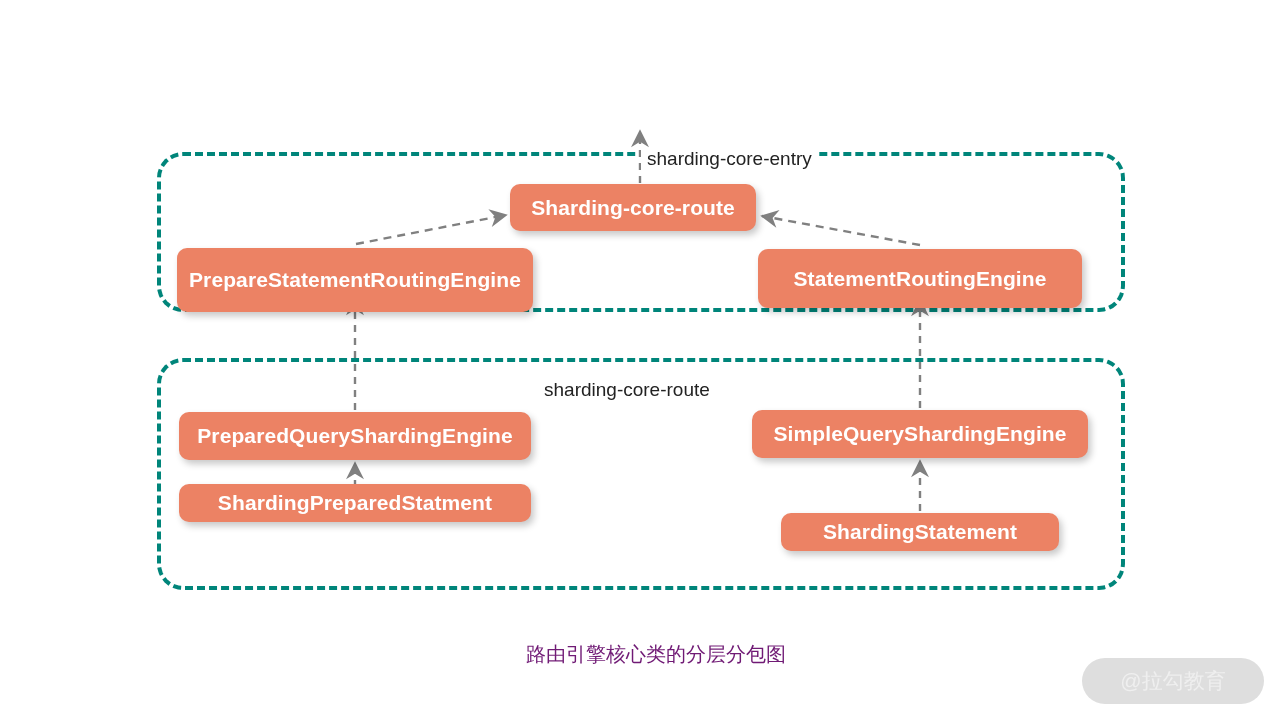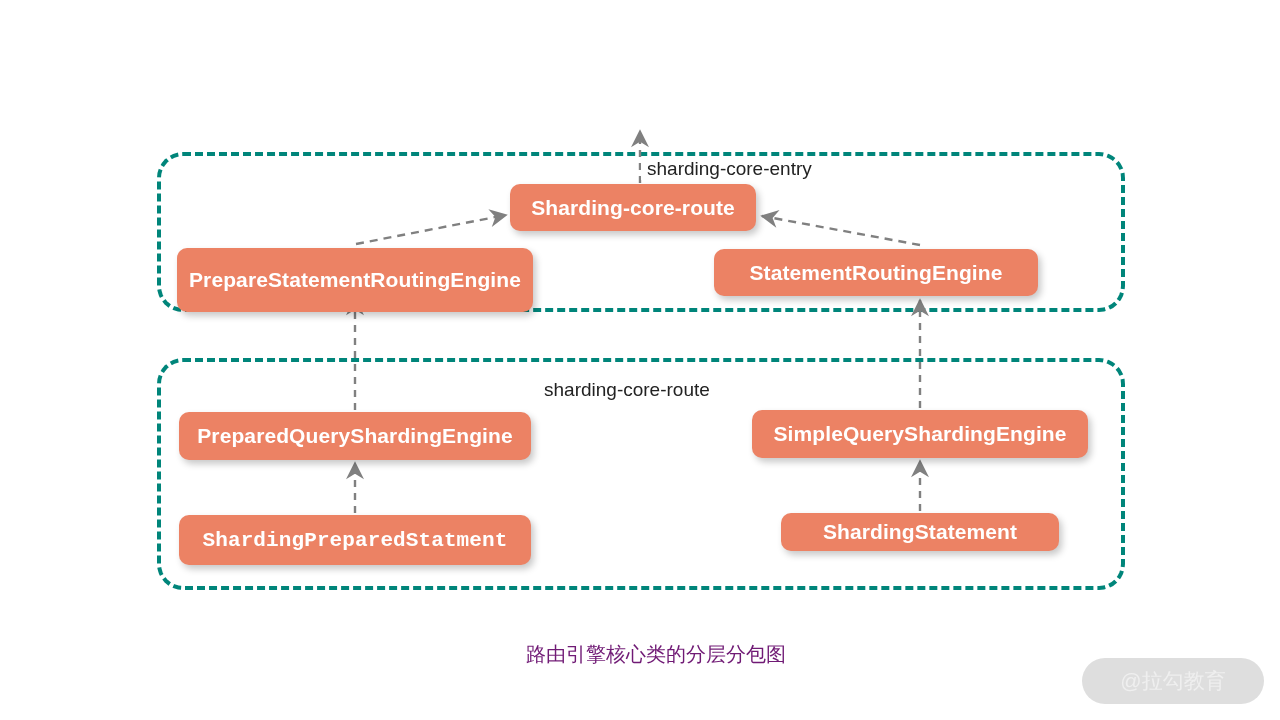--- a/index.html
+++ b/index.html
@@ -37,21 +37,21 @@
   .package-label {
     position: absolute;
     font-size: 19px;
     color: #222222;
     white-space: nowrap;
     background: #ffffff;
     padding: 0 6px;
     z-index: 6;
     font-family: "Liberation Sans", "DejaVu Sans", sans-serif;
   }
-  #label-entry { left: 641px; top: 158px; text-align: center; }
+  #label-entry { left: 641px; top: 148px; text-align: center; }
   #label-route { left: 538px; top: 379px; }
 
   
   .node {
     position: absolute;
     background: #EC8264;
     color: #ffffff;
     border-radius: 10px;
     display: flex;
     align-items: center;
@@ -62,24 +62,24 @@
     box-shadow: 3px 4px 7px rgba(0,0,0,0.22);
     box-sizing: border-box;
     white-space: nowrap;
     z-index: 5;
     font-family: "Liberation Sans", "DejaVu Sans", sans-serif;
   }
 
   #node-sqlparse   { left: 528px; top: 78px;  width: 212px; height: 47px; }
   #node-coreroute  { left: 510px; top: 184px; width: 246px; height: 47px; }
   #node-prepeng    { left: 177px; top: 248px; width: 356px; height: 64px; }
-  #node-stmteng    { left: 714px; top: 249px; width: 324px; height: 47px; }
+  #node-stmteng    { left: 758px; top: 249px; width: 324px; height: 59px; }
   #node-prepquery  { left: 179px; top: 412px; width: 352px; height: 48px; }
   #node-simplequery{ left: 752px; top: 410px; width: 336px; height: 48px; }
-  #node-shprepstmt { left: 179px; top: 515px; width: 352px; height: 50px; font-family: Liberation Mono, monospace; }
+  #node-shprepstmt { left: 179px; top: 484px; width: 352px; height: 38px; }
   #node-shstmt     { left: 781px; top: 513px; width: 278px; height: 38px; }
 
   
   #caption {
     position: absolute;
     left: 0;
     top: 641px;
     width: 1280px;
     text-align: center;
     font-size: 20px;

